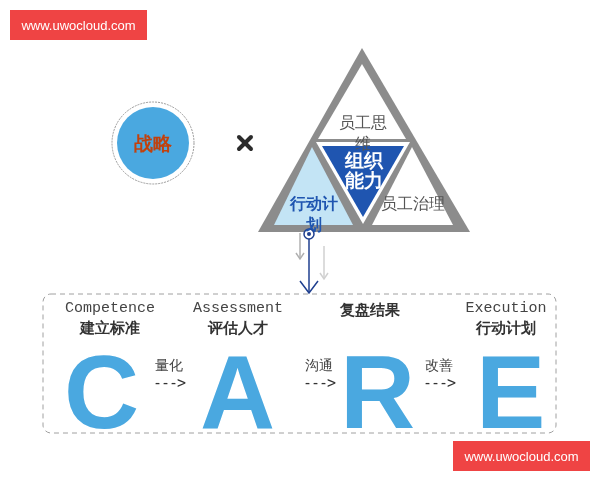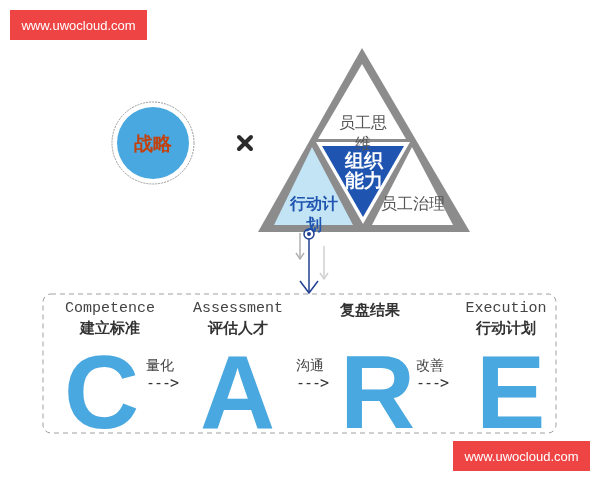--- a/index.html
+++ b/index.html
@@ -8,21 +8,21 @@
   .wm { position:absolute; background:#ef4444; color:#ffffff; font-size:13px;
         font-family:"Liberation Sans", sans-serif; display:flex; align-items:center; justify-content:center; }
   .wm-top { left:10px; top:10px; width:137px; height:30px; }
   .wm-bottom { left:453px; top:441px; width:137px; height:30px; }
   svg.diagram { position:absolute; left:0; top:0; }
   .stage { position:absolute; text-align:center; }
   .stage .en { font-family:Liberation Mono, monospace; font-size:15px; color:#444; line-height:18px; }
   .stage .cn { font-size:15px; font-weight:bold; color:#333; line-height:20px; }
   .letter { position:absolute; font-family:"Liberation Sans", sans-serif; font-weight:bold;
             color:#4aa8e0; font-size:104px; line-height:104px; }
-  .conn { position:absolute; color:#444; }
+  .conn { position:absolute; text-align:center; color:#444; }
   .conn .lbl { font-size:14px; line-height:18px; }
   .conn .arr { font-family:"DejaVu Sans Mono", monospace; font-size:15px; line-height:18px; color:#333; letter-spacing:-1px; }
   .tri-label { position:absolute; font-size:16px; }
 </style>
 </head>
 <body>
 
 <div class="wm wm-top">www.uwocloud.com</div>
 
 <svg class="diagram" width="600" height="480" viewBox="0 0 600 480">

